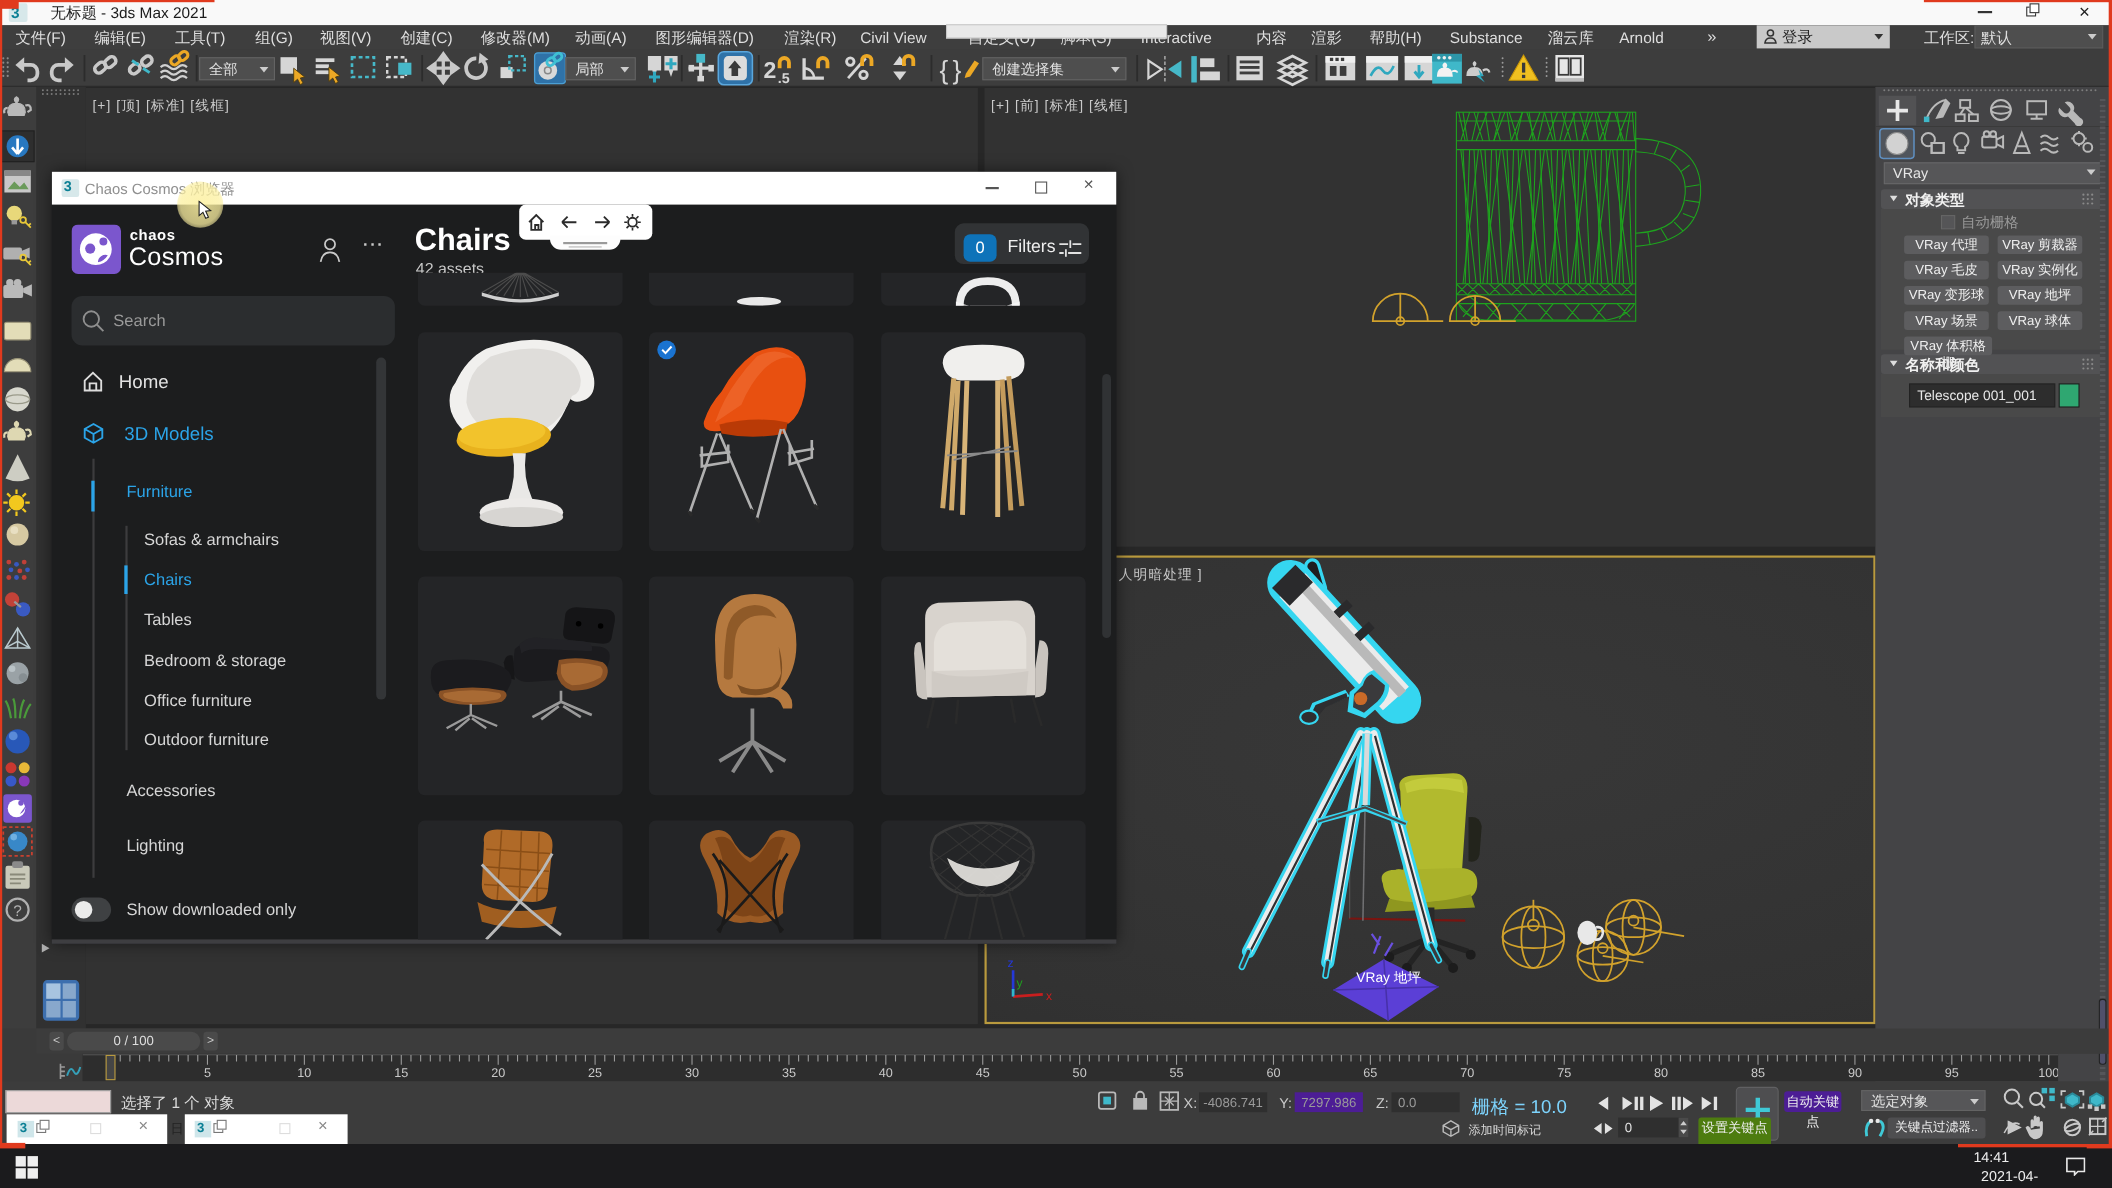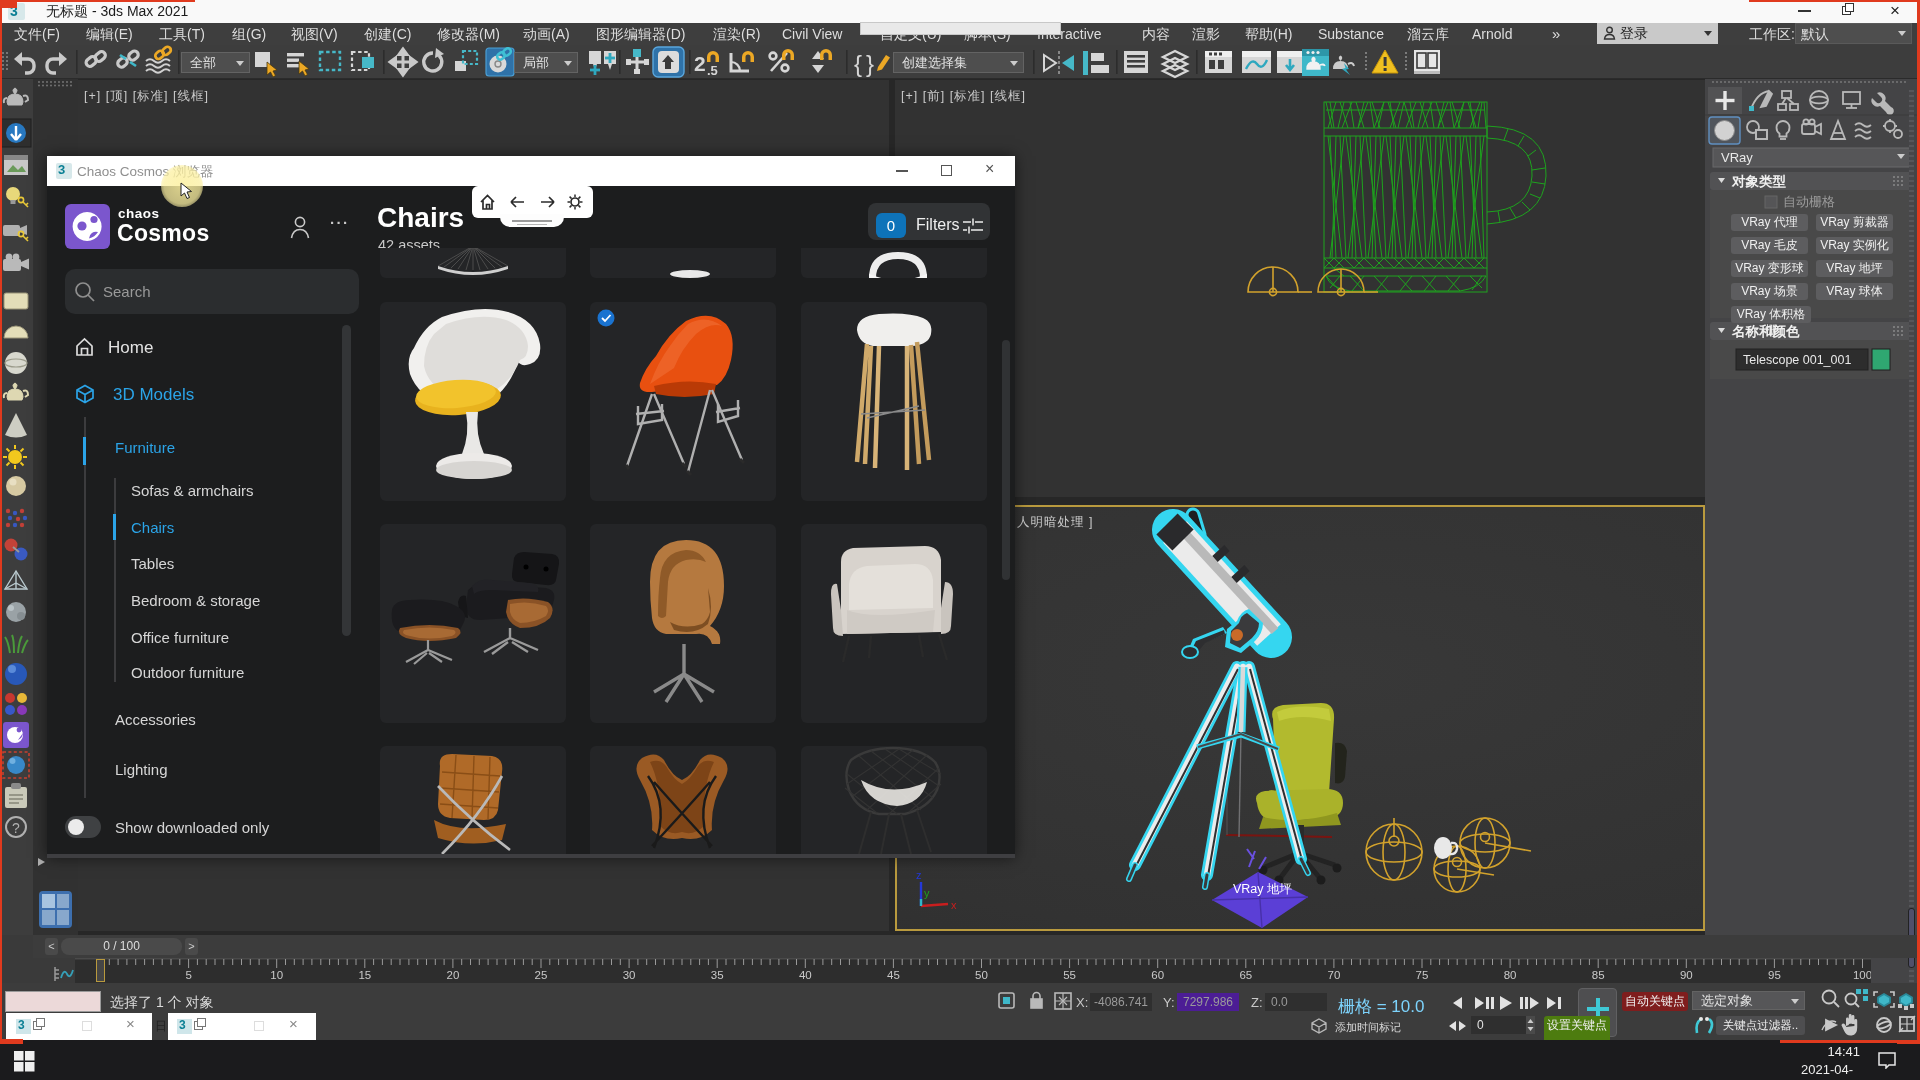--- a/index.html
+++ b/index.html
@@ -1045,21 +1045,21 @@
       <circle cx="14" cy="14" r="3.4" fill="#e8b838"></circle>
     </svg>
 <div class="a" style="left:1578px;top:988px;width:39px;height:49px;background:#4e4e50;border:1px solid #606062;border-radius:4px"></div>
 <svg class="a" style="left:1584px;top:996px" width="28" height="34">
       <g stroke="#3fc9d6" stroke-width="4" fill="none">
         <line x1="14" y1="2" x2="14" y2="24"></line>
         <line x1="3" y1="13" x2="25" y2="13"></line>
       </g>
       <circle cx="14" cy="26" r="5" fill="none" stroke="#3fc9d6" stroke-width="3"></circle>
     </svg>
-<div class="pbtn" style="left:1622px;top:992px;width:66px;height:19px;line-height:19px;background:#7f1d1d">自动关键点</div>
+<div class="pbtn" style="left:1622px;top:992px;width:52px;height:19px;line-height:19px;background:#4c1d95">自动关键点</div>
 <div class="pbtn" style="left:1544px;top:1016px;width:66px;height:32px;line-height:19px;background:#4d7c0f">设置关键点</div>
 <div class="a dd" style="left:1692px;top:991px;width:113px;height:19px;line-height:17px;background:#565658">选定对象<div class="ar" style="top:7px"></div></div>
 <svg class="a" style="left:1693px;top:1015px" width="22" height="20">
       <g stroke="#3fc9d6" stroke-width="2.6" fill="none">
         <path d="M4 18 q-2 -10 4 -14"></path>
         <path d="M16 18 q6 -10 0 -14"></path>
       </g>
       <circle cx="8" cy="4" r="2" fill="#e8e8e8"></circle>
       <circle cx="14" cy="4" r="2" fill="#e8e8e8"></circle>
     </svg>
@@ -1096,21 +1096,21 @@
 
 <div class="a" style="left:0;top:1040px;width:1920px;height:40px;background:#1b1b1d"></div>
 <div class="a" style="left:14px;top:1051px">
 <svg width="21" height="21">
         <rect x="0" y="0" width="9.5" height="9.5" fill="#efefef"></rect>
         <rect x="11" y="0" width="9.5" height="9.5" fill="#efefef"></rect>
         <rect x="0" y="11" width="9.5" height="9.5" fill="#efefef"></rect>
         <rect x="11" y="11" width="9.5" height="9.5" fill="#efefef"></rect>
       </svg>
 </div>
-<div class="a" style="left:1794px;top:1044px;width:66px;color:#eee;font-size:13px;text-align:right">14:41</div>
+<div class="a" style="left:1794px;top:1044px;width:66px;color:#eee;font-size:13px;text-align:left">14:41</div>
 <div class="a" style="left:1794px;top:1062px;width:66px;color:#eee;font-size:13px;text-align:center">2021-04-21</div>
 <div class="a" style="left:1878px;top:1052px">
 <svg width="18" height="17">
         <path d="M1 1 h16 v12 h-6 l-3 3 v-3 h-7 Z" fill="none" stroke="#e8e8e8" stroke-width="1.5"></path>
       </svg>
 </div>
 
 <div class="a" style="left:47px;top:156px;width:968px;height:702px;background:#1c1d1e;box-shadow:0 0 14px rgba(0,0,0,0.55);border-bottom:4px solid #3e3e41;overflow:hidden" id="cosmos">
 
  <div class="a" style="left:0;top:0;width:968px;height:30px;background:#ffffff"></div>
@@ -1128,21 +1128,21 @@
       </svg>
  <div id="cosbody">
 
   <svg class="a" style="left:18px;top:48px" width="45" height="45">
           <rect width="45" height="45" rx="6" fill="#7b56cd"></rect>
           <path d="M22 8 a14.5 14.5 0 1 0 0.2 0 Z M33 28 a7 7 0 0 0 -9 6.5 a14.5 14.5 0 0 0 9 -6.5" fill="#fff" fill-rule="evenodd"></path>
           <circle cx="29" cy="15.5" r="3.6" fill="#7b56cd"></circle>
           <circle cx="17" cy="22" r="4.6" fill="#7b56cd"></circle>
         </svg>
   <div class="a" style="left:71px;top:50px;color:#fff;font-size:13.5px;font-weight:bold;letter-spacing:0.5px">chaos</div>
-  <div class="a" style="left:70px;top:64px;color:#fff;font-size:23px;font-weight:bold;letter-spacing:0.3px">Cosmos</div>
+  <div class="a" style="left:70px;top:64px;color:#fff;font-size:23px;font-weight:normal;letter-spacing:0.3px">Cosmos</div>
   <svg class="a" style="left:243px;top:59px" width="20" height="24">
           <circle cx="10" cy="7" r="4.6" fill="none" stroke="#c9c9c9" stroke-width="1.6"></circle>
           <path d="M1.5 23 Q3 14.5 10 14.5 Q17 14.5 18.5 23" fill="none" stroke="#c9c9c9" stroke-width="1.6"></path>
         </svg>
   <div class="a" style="left:283px;top:58px;color:#c9c9c9;font-size:15px;letter-spacing:1.5px;font-weight:bold">···</div>
   <div class="a" style="left:18px;top:113px;width:294px;height:45px;border-radius:10px;background:#2b2d2f"></div>
   <svg class="a" style="left:26px;top:124px" width="24" height="24">
           <circle cx="10" cy="10" r="7" fill="none" stroke="#8e8e8e" stroke-width="1.7"></circle>
           <line x1="15" y1="15" x2="21" y2="21" stroke="#8e8e8e" stroke-width="1.7"></line>
         </svg>

